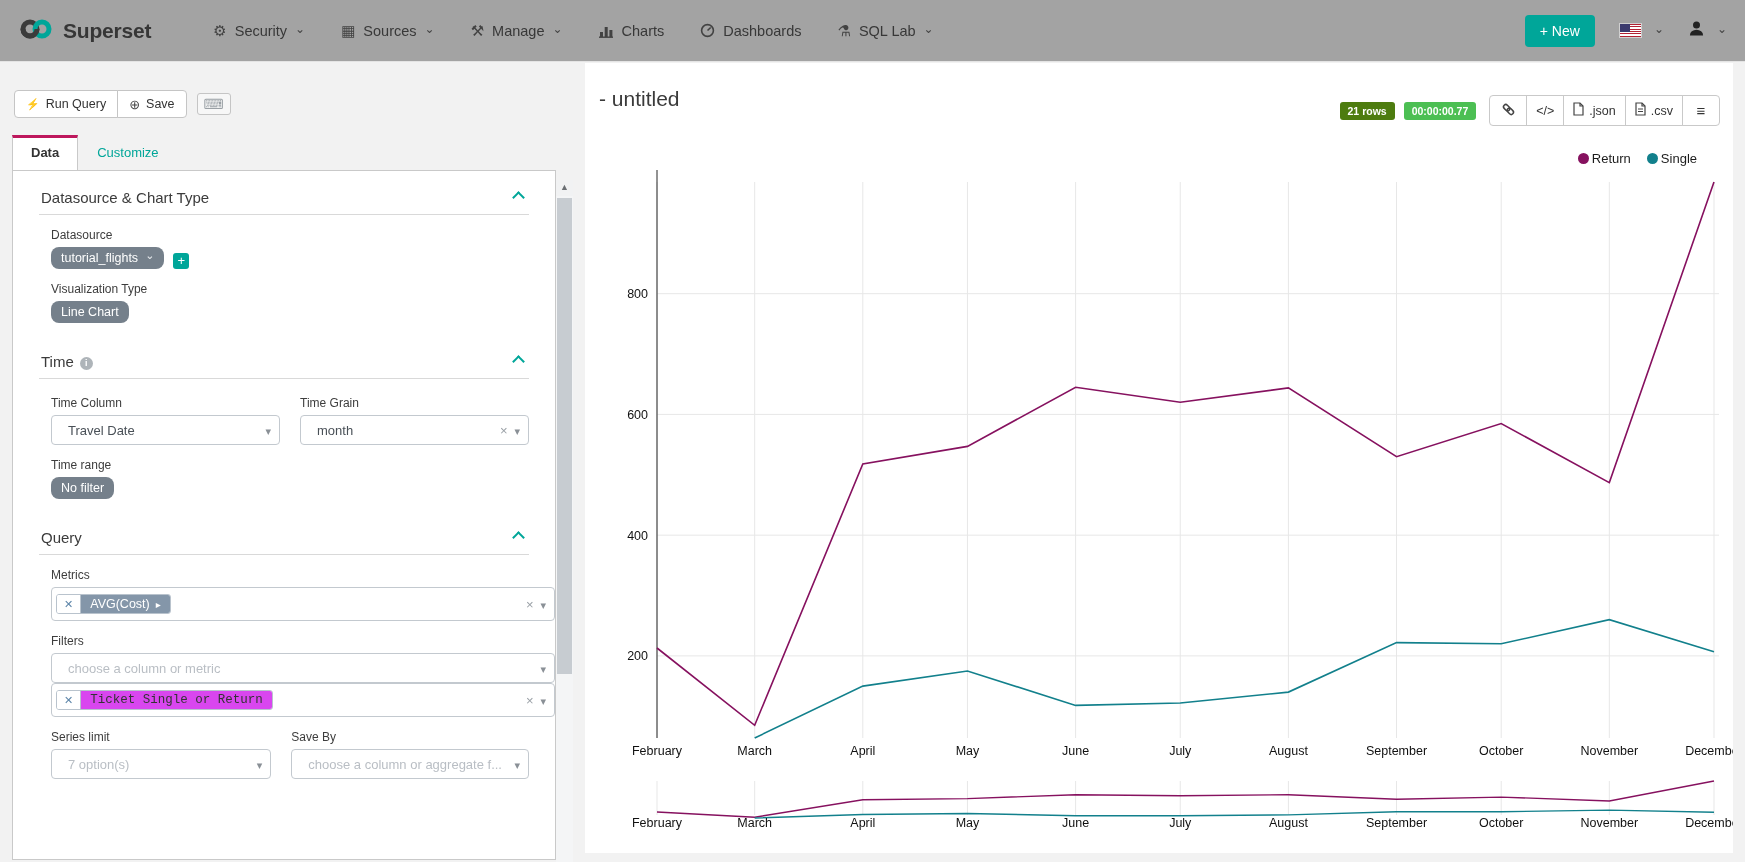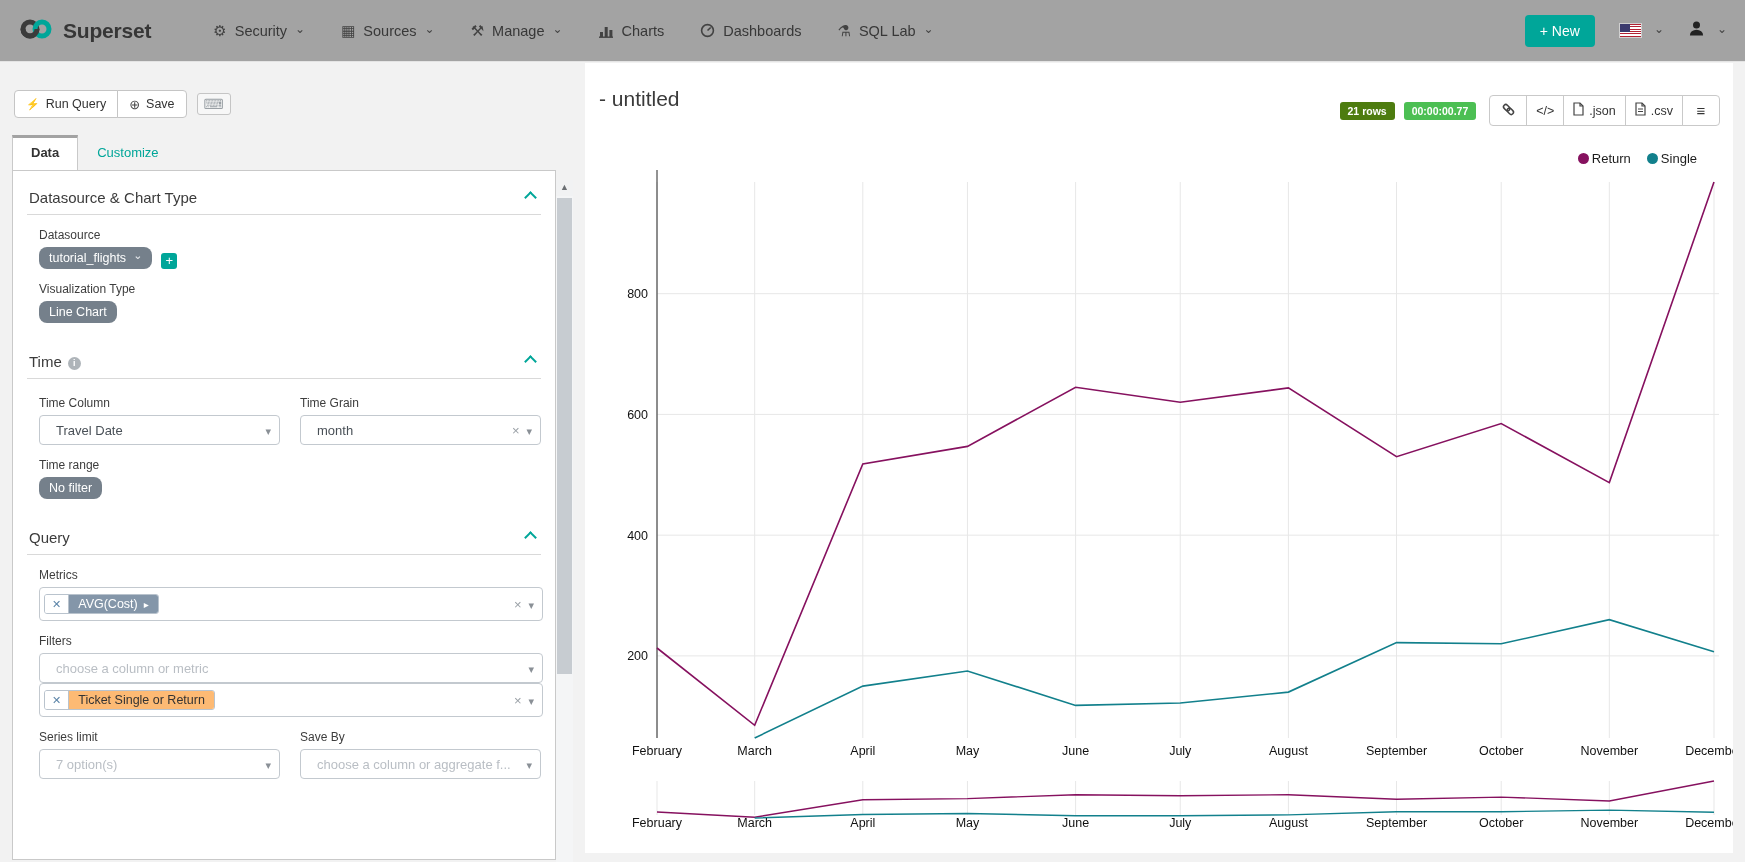--- a/index.html
+++ b/index.html
@@ -28,23 +28,23 @@
   .btn { background:#fff; border:1px solid #c5c5c5; color:#333; font-size:12.5px; padding:5px 11px; cursor:pointer; display:flex; align-items:center; gap:6px; height:28px; }
   .btn-run { border-radius:4px 0 0 4px; }
   .btn-save { border-radius:0 4px 4px 0; margin-left:-1px; }
   .btn-kbd { margin-left:10px; border-radius:3px; color:#9aa0a5; background:#f7f7f7; padding:2px 6px; height:22px; font-size:14px; }
   .bolt-ico::before { content:"⚡"; font-size:11px; color:#444; }
   .plus-circle-ico::before { content:"⊕"; font-size:13px; color:#444; }
   .kbd-ico::before { content:"⌨"; }
 
   .tabs { position:absolute; top:73px; left:12px; display:flex; z-index:3; }
   .tab { font-size:13px; padding:9px 18px; cursor:pointer; }
-  .tab-active { background:#fff; border:1px solid #c9c9c9; border-top:3px solid #a3a3a3; border-bottom:none; font-weight:bold; color:#333; padding-top:7px; }
+  .tab-active { background:#fff; border:1px solid #c9c9c9; border-top:3px solid #be185d; border-bottom:none; font-weight:bold; color:#333; padding-top:7px; }
   .tab-inactive { color:#00a699; border:1px solid transparent; }
-  .card { position:absolute; top:108px; left:12px; width:544px; height:690px; background:#fff; border:1px solid #c9c9c9; padding:12px 14px; overflow:hidden; }
+  .card { position:absolute; top:108px; left:12px; width:544px; height:690px; background:#fff; border:1px solid #c9c9c9; padding:12px 26px; overflow:hidden; }
 
   .section { margin-bottom:24px; }
   .section-title { display:flex; justify-content:space-between; align-items:center; font-size:15px; color:#3b3b3b; margin:6px 2px 0 2px; }
   .chevron-up { width:9px; height:9px; border-top:2px solid #00a699; border-right:2px solid #00a699; transform:rotate(-45deg); margin-right:4px; cursor:pointer; }
   .section-hr { border:none; border-top:1px solid #d9d9d9; margin:8px 0 4px 0; }
   .ctrl { margin-left:12px; }
   .ctrl-label { display:block; font-size:12px; color:#3d3d3d; margin:13px 0 5px 0; }
   .info-ico { display:inline-block; width:13px; height:13px; border-radius:50%; background:#aeb4b9; color:#fff; font-size:9px; font-weight:bold; text-align:center; line-height:13px; font-style:normal; margin-left:6px; vertical-align:1px; }
 
   .chip-btn { display:inline-flex; align-items:center; gap:7px; background:#75808b; color:#fff; font-size:12.5px; border:none; border-radius:8px; padding:4px 10px; cursor:pointer; }
@@ -58,21 +58,21 @@
   .select.wide { width:504px; }
   .placeholder { color:#b9bec4; }
   .sel-icons { position:absolute; right:8px; top:0; bottom:0; display:flex; align-items:center; gap:7px; }
   .x-clear::before { content:"×"; color:#9aa0a6; font-size:13px; }
   .caret-sel::before { content:"▾"; color:#8a9096; font-size:11px; }
 
   .token { display:inline-flex; align-items:stretch; border:1px solid #b9c3cd; border-radius:3px; overflow:hidden; font-size:12.5px; }
   .token-x { background:#fff; color:#5b84a8; padding:2px 7px; border-right:1px solid #b9c3cd; cursor:pointer; font-size:11px; display:flex; align-items:center; }
   .token-label { padding:2px 9px; display:flex; align-items:center; gap:6px; }
   .token-dark .token-label { background:#8496a9; color:#fff; }
-  .token-light .token-label { background:#fdba74; color:#333; }
+  .token-light .token-label { background:#d946ef; color:#333;font-family:Liberation Mono, monospace; }
   .caret-right::before { content:"▸"; font-size:10px; color:#fff; }
 
   
   .vscroll { position:absolute; left:556px; top:118px; width:17px; height:744px; background:#f4f5f6; }
   .vscroll-up { position:absolute; top:0; left:0; right:0; height:16px; background:#f1f2f3; color:#6b6f73; font-size:9px; text-align:center; line-height:15px; cursor:pointer; }
   .vscroll-thumb { position:absolute; top:18px; left:1px; width:15px; height:476px; background:#c7ccd1; cursor:grab; }
 
   
   .chart-panel { position:absolute; top:63px; left:585px; width:1148px; height:790px; background:#fff; }
   .chart-title { position:absolute; top:24px; left:14px; font-size:21px; color:#3a3a3a; }

